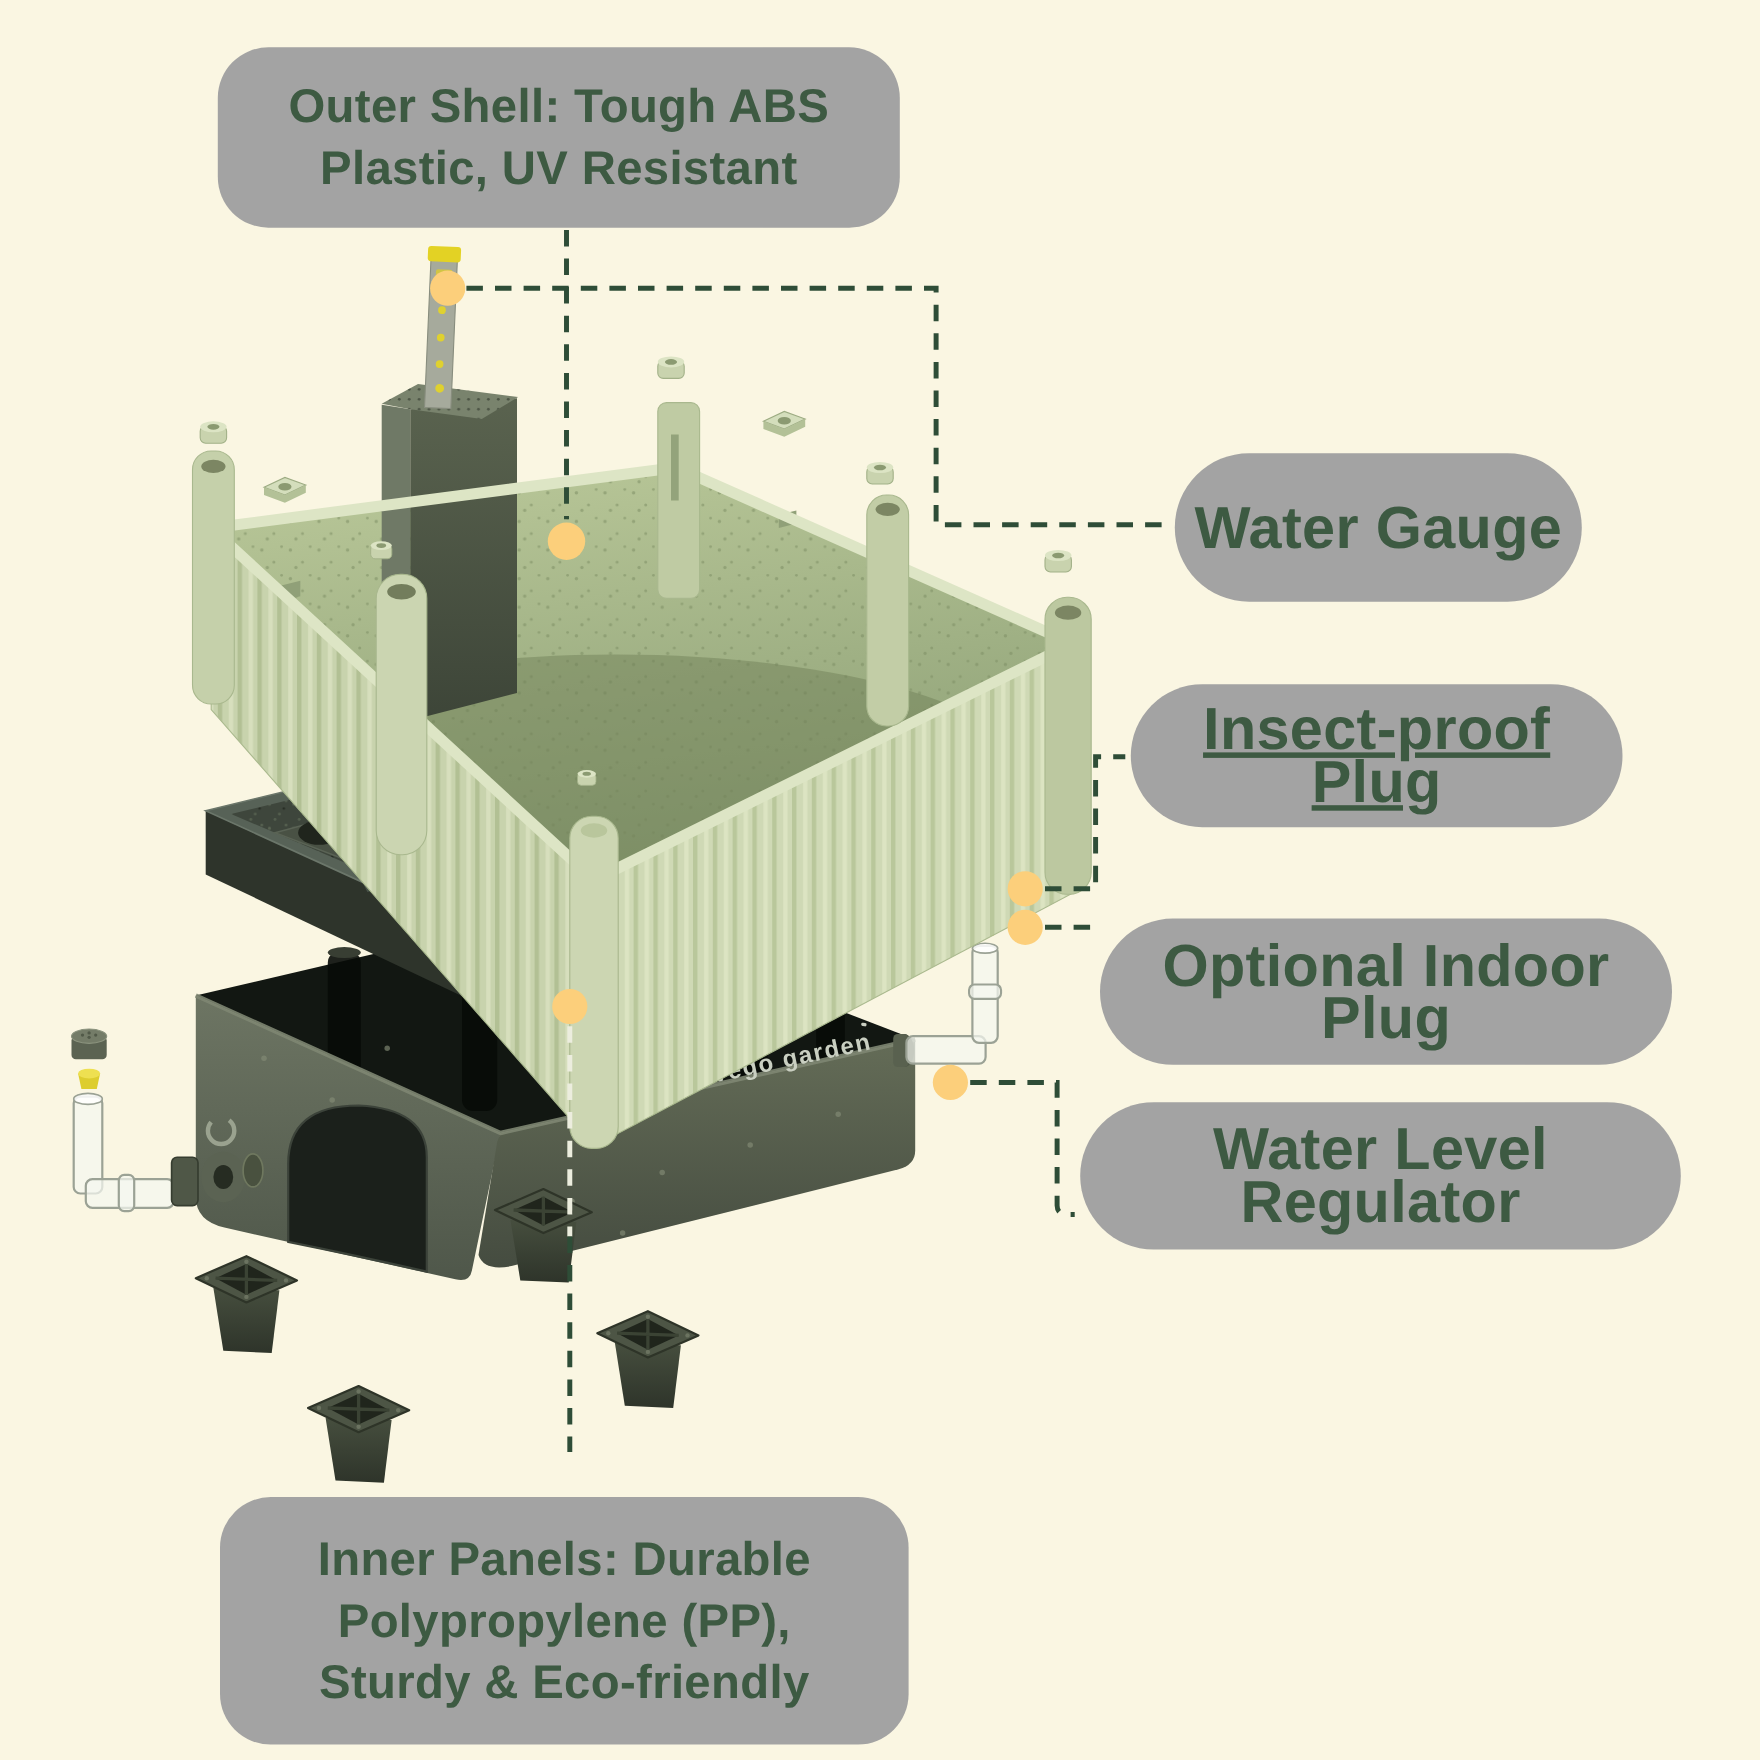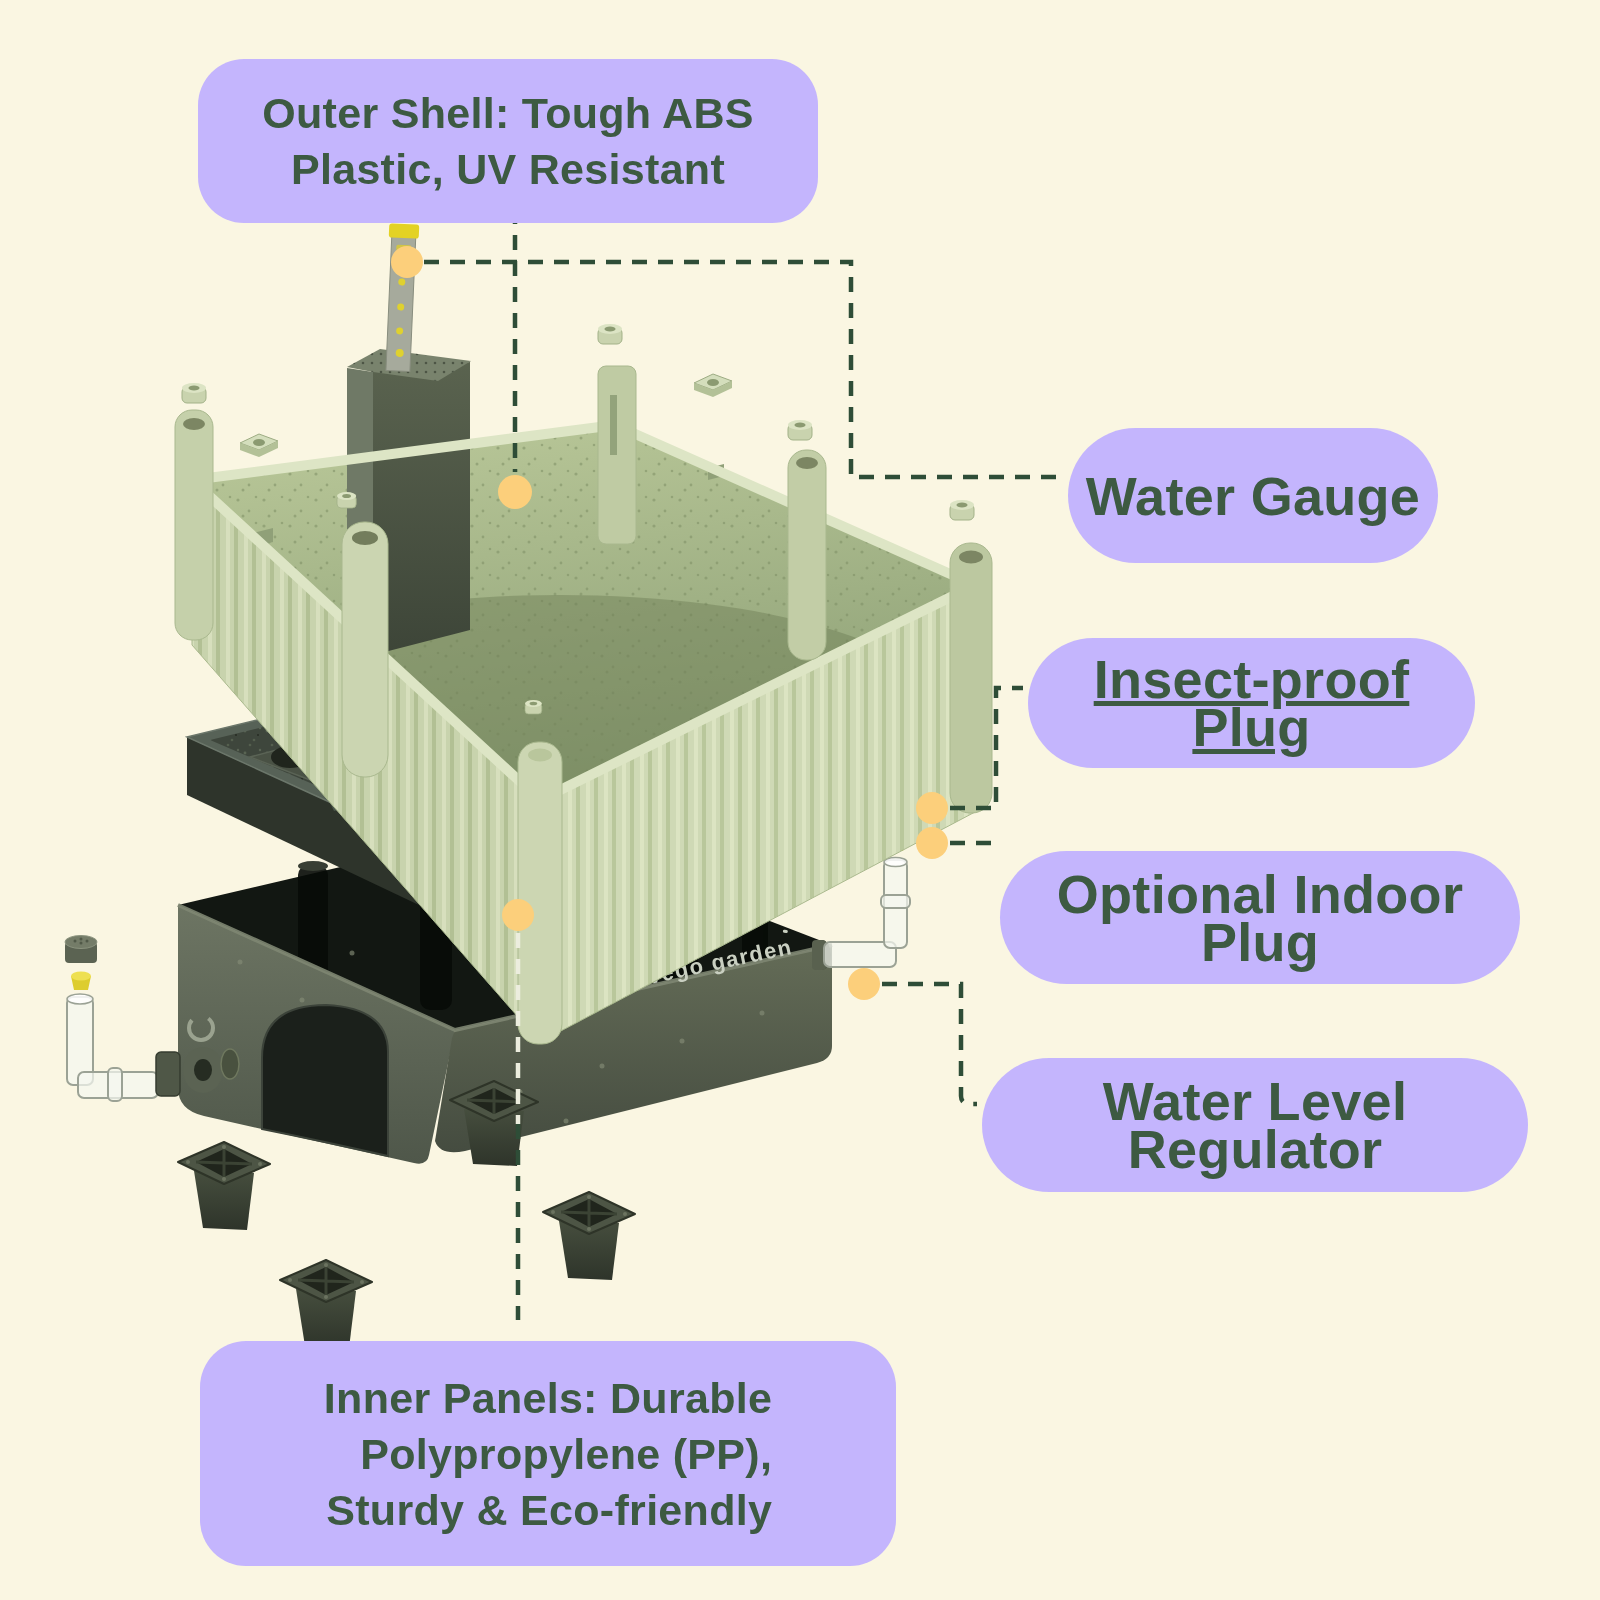--- a/index.html
+++ b/index.html
@@ -3,31 +3,31 @@
 <meta charset="utf-8">
 <style>
   html,body{margin:0;padding:0;background:#faf6e2;}
   #canvas{
     position:relative;width:1600px;height:1600px;background:#faf6e2;
     font-family:"Liberation Sans", sans-serif;overflow:hidden;
   }
   #art{position:absolute;left:0;top:0;width:1600px;height:1600px;}
   .pill{
     position:absolute;display:flex;align-items:center;justify-content:center;
-    background:#c4b5fd;color:#3d5a42;text-align:center;
-    font-weight:bold;white-space:pre-line;letter-spacing:.3px;margin-top:16px;
+    background:#a3a3a3;color:#3d5a42;text-align:center;
+    font-weight:bold;white-space:pre-line;letter-spacing:.3px;
   }
   .pill.big{border-radius:46px;font-size:43px;line-height:56px;}
   .pill.small{border-radius:70px;font-size:54px;line-height:48px;}
   #pill-outer-shell   {left:198px; top:43px;   width:620px; height:164px;}
   #pill-water-gauge   {left:1068px;top:412px;  width:370px; height:135px;}
   #pill-insect-plug   {left:1028px;top:622px;  width:447px; height:130px;text-decoration:underline;}
   #pill-indoor-plug   {left:1000px;top:835px;  width:520px; height:133px;}
-  #pill-water-reg     {left:982px; top:1042px; width:546px; height:134px;}
-  #pill-inner-panels  {left:200px; top:1325px; width:696px; height:225px;text-align:right;}
+  #pill-water-reg     {left:982px; top:1002px; width:546px; height:134px;}
+  #pill-inner-panels  {left:200px; top:1361px; width:626px; height:225px;}
 </style>
 </head>
 <body>
 
 <div id="canvas">
 
   <svg id="art" viewBox="0 0 1600 1600" xmlns="http://www.w3.org/2000/svg">
     <defs>
       <linearGradient id="intGrad" x1="0" y1="0" x2="0.25" y2="1">
         <stop offset="0" stop-color="#bbc99a"></stop>

